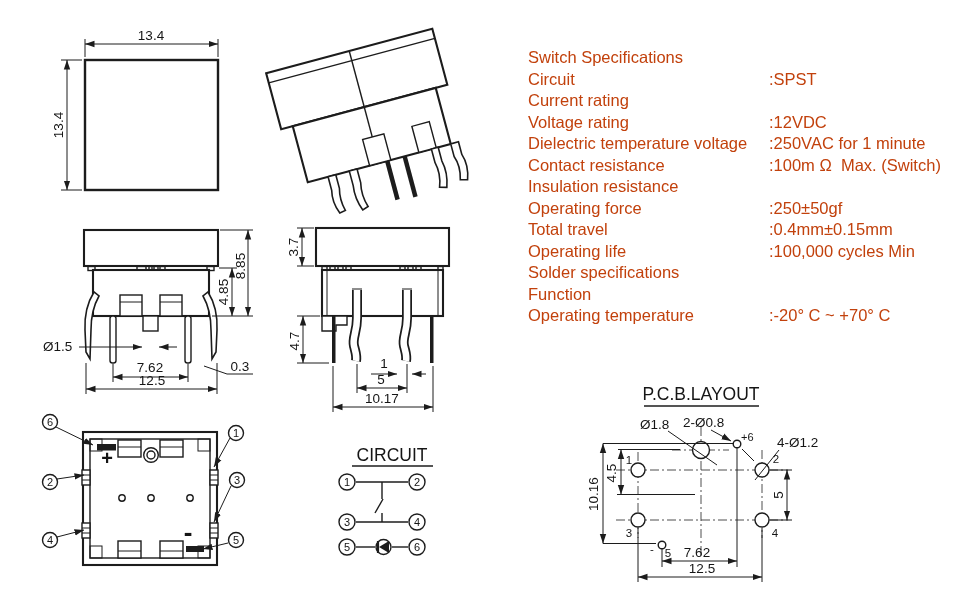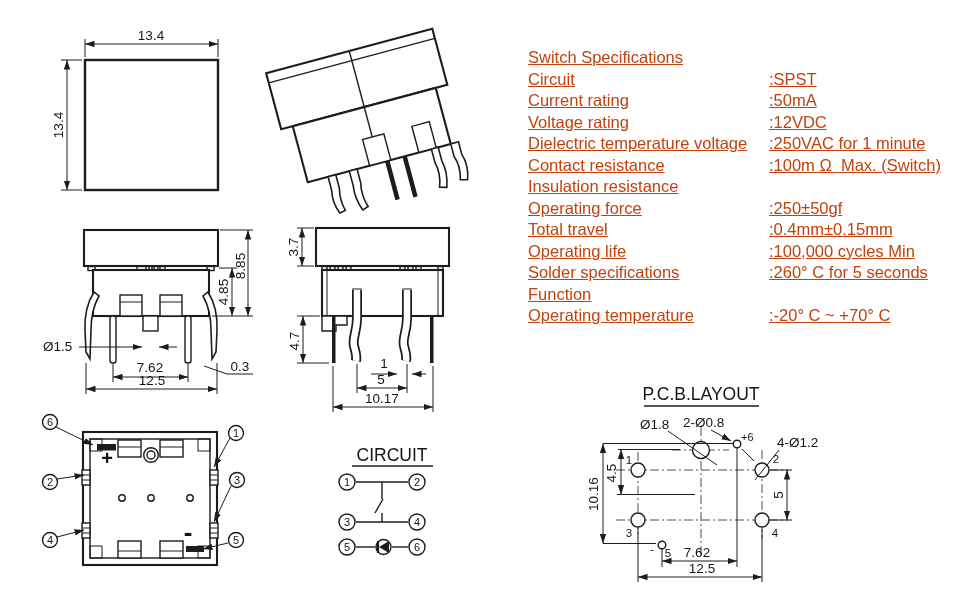--- a/index.html
+++ b/index.html
@@ -13,21 +13,21 @@
   .m0{fill:none;stroke:#1c1c1c;stroke-width:1.4;}
   .t{fill:none;stroke:#1c1c1c;stroke-width:1;}
   .dkf{fill:#1c1c1c;stroke:none;}
   .leg{fill:#fff;stroke:#1c1c1c;stroke-width:1.6;}
   .dash{fill:none;stroke:#3a3a3a;stroke-width:0.9;stroke-dasharray:9 3 2 3;}
   .d{font-size:13.5px;}
   .s{font-size:11.5px;}
   .xs{font-size:11px;}
   .bold{font-weight:bold;}
   .t17{font-size:17.5px;}
-  .specs{position:absolute;left:528px;top:47px;width:440px;font-size:16.5px;line-height:21.5px;text-decoration:underline;}
+  .specs{position:absolute;left:528px;top:47px;width:440px;font-size:16.5px;line-height:21.5px;}
   .spec-row{display:grid;grid-template-columns:241px auto;}
   .spec-label{white-space:nowrap;}
   .spec-value{white-space:pre;}
 </style>
 </head>
 <body>
 
 <div id="stage">
 
 <svg width="980" height="597" viewBox="0 0 980 597">
@@ -310,21 +310,20 @@
 </svg>
 
 <div class="specs">
   <div class="spec-title">Switch Specifications</div>
   <div class="spec-row">
     <span class="spec-label">Circuit</span>
         <span class="spec-value">:SPST</span>
   </div>
   <div class="spec-row">
     <span class="spec-label">Current rating</span>
-        <span class="spec-value">:50mA</span>
   </div>
   <div class="spec-row">
     <span class="spec-label">Voltage rating</span>
         <span class="spec-value">:12VDC</span>
   </div>
   <div class="spec-row">
     <span class="spec-label">Dielectric temperature voltage</span>
         <span class="spec-value">:250VAC for 1 minute</span>
   </div>
   <div class="spec-row">
@@ -341,21 +340,20 @@
   <div class="spec-row">
     <span class="spec-label">Total travel</span>
         <span class="spec-value">:0.4mm±0.15mm</span>
   </div>
   <div class="spec-row">
     <span class="spec-label">Operating life</span>
         <span class="spec-value">:100,000 cycles Min</span>
   </div>
   <div class="spec-row">
     <span class="spec-label">Solder specifications</span>
-        <span class="spec-value">:260° C for 5 seconds</span>
   </div>
   <div class="spec-row">
     <span class="spec-label">Function</span>
   </div>
   <div class="spec-row">
     <span class="spec-label">Operating temperature</span>
         <span class="spec-value">:-20° C ~ +70° C</span>
   </div>
 </div>
 

